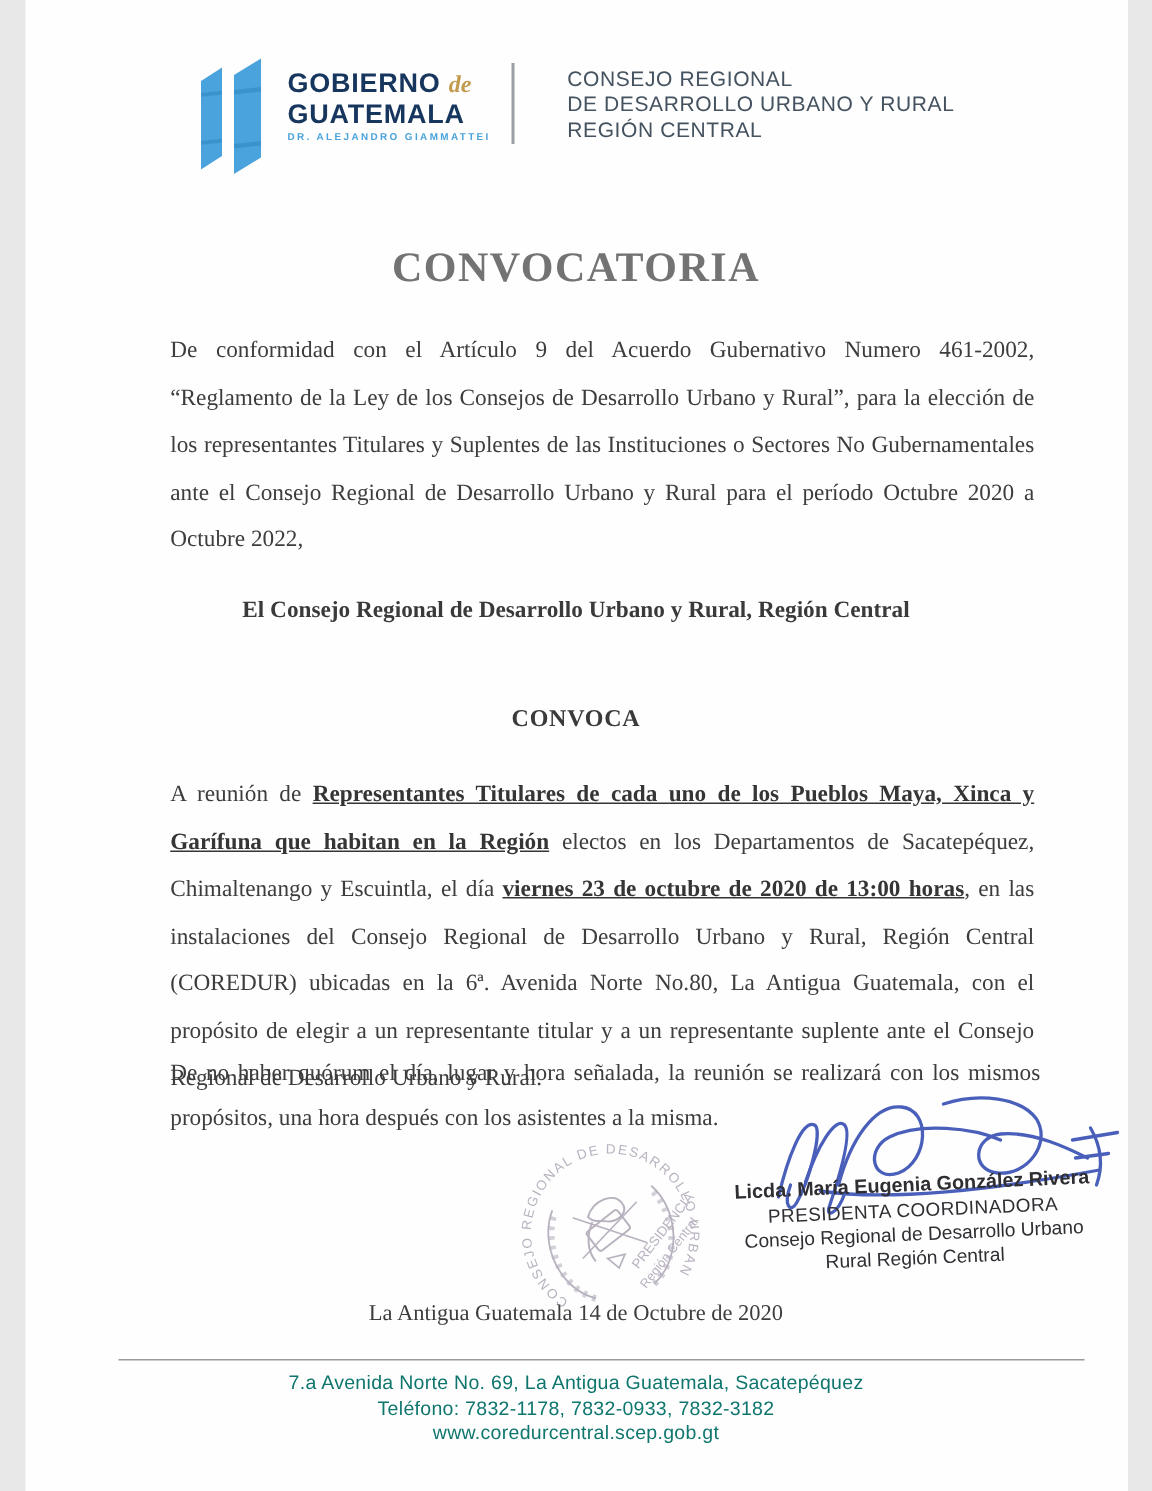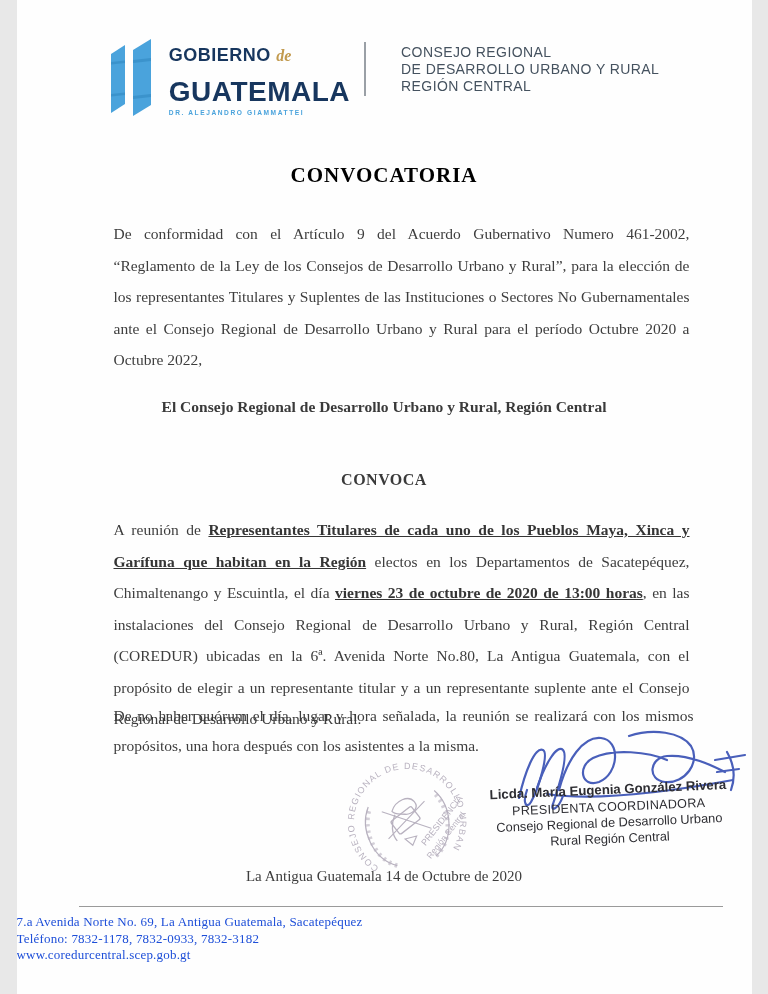--- a/index.html
+++ b/index.html
@@ -17,30 +17,30 @@
     position:absolute;top:36px;left:0;width:100%;
     display:flex;justify-content:center;align-items:flex-start;
   }
   .flags{flex:0 0 auto;margin-top:2px;}
   .logo-text{margin-left:8px;margin-top:10px;line-height:1;white-space:nowrap;}
   .gob-line{font-family:"Liberation Sans",sans-serif;font-weight:bold;
     font-size:18px;letter-spacing:.5px;color:#17365e;}
   .gob-de{font-family:"Liberation Serif",serif;font-style:italic;font-weight:bold;
     font-size:16px;color:#c29a4e;letter-spacing:0;}
   .gua-line{font-family:"Liberation Sans",sans-serif;font-weight:bold;
-    font-size:28px;letter-spacing:.5px;color:#17365e;margin-top:14px;}
+    font-size:18px;letter-spacing:.5px;color:#17365e;margin-top:2px;}
   .pres-line{font-family:"Liberation Sans",sans-serif;font-weight:bold;
     font-size:6.6px;letter-spacing:1.6px;color:#4aa3dc;margin-top:4px;}
   .hdr-divider{width:2px;background:#9aa0a6;height:54px;margin:6px 12px 0 14px;}
   .org{font-family:"Liberation Sans",sans-serif;font-size:14px;line-height:17px;
     color:#45525f;letter-spacing:.4px;margin-top:8px;font-weight:500;white-space:nowrap;margin-left:23px;}
   
   .title{
     position:absolute;top:163px;left:0;width:100%;text-align:center;
-    font-weight:bold;font-size:21px;letter-spacing:1px;color:#000000;
+    font-weight:bold;font-size:28px;letter-spacing:1px;color:#737373;
   }
   .para{
     position:absolute;left:97px;width:576px;
     font-size:15.5px;line-height:31.5px;text-align:justify;color:#3d3d3d;
   }
   .p1{top:218px;}
   .p2{top:514px;}
   .p3{top:701px;line-height:30px;width:580px;}
   .center-bold{
     position:absolute;left:0;width:100%;text-align:center;
@@ -61,23 +61,23 @@
   .sig-role{font-size:12.6px;letter-spacing:.3px;margin-top:1px;}
   .sig-org{font-size:12.8px;}
   .dateline{
     position:absolute;top:868px;left:0;width:100%;text-align:center;
     font-size:15px;color:#3d3d3d;
   }
   
   .rule{position:absolute;top:906px;left:62px;width:644px;height:0;
     border-top:1.5px solid #9a9a9a;}
   .footer{
-    position:absolute;top:914px;left:0;width:100%;
-    font-family:Liberation Serif, serif;font-size:13px;line-height:16.5px;
-    color:#1d4ed8;letter-spacing:.2px;
+    position:absolute;top:914px;left:0;width:100%;text-align:center;
+    font-family:Liberation Sans, sans-serif;font-size:13px;line-height:16.5px;
+    color:#0f766e;letter-spacing:.2px;
   }
   svg text{font-family:"Liberation Sans",sans-serif;}
 </style>
 </head>
 <body>
 
 <div class="page">
 
   <div class="hdr">
     <svg class="flags" width="52" height="78" viewBox="0 0 52 78">

